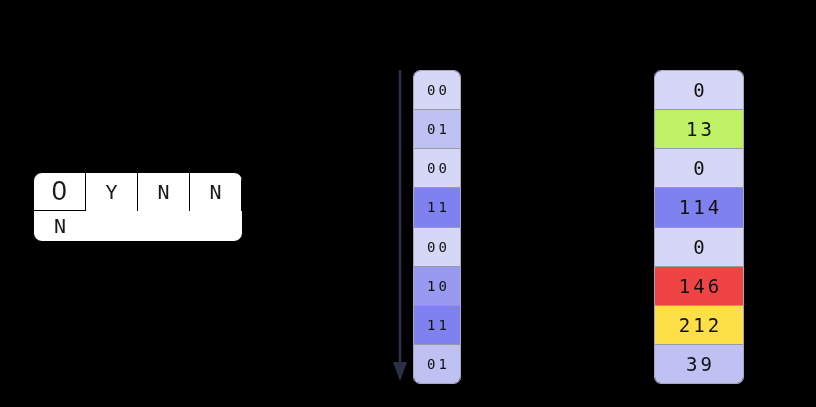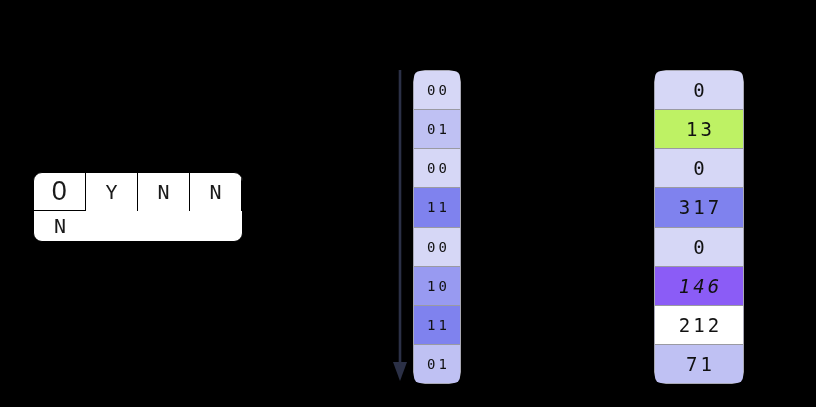--- a/index.html
+++ b/index.html
@@ -48,21 +48,21 @@
     position: absolute;
     left: 390px; top: 69px;
     width: 20px; height: 315px;
   }
 
   
   .cell-column {
     position: absolute;
     top: 70px;
     border: 1px solid #a8a8b4;
-    border-radius: 12px;
+    border-radius: 7px;
     box-sizing: border-box;
     overflow: visible;
     background: transparent;
   }
   .cell-column .rows {
     width: 100%; height: 100%;
     border-radius: 6px;
     overflow: hidden;
     display: flex; flex-direction: column;
   }
@@ -154,35 +154,35 @@
       </div>
       <div class="mem-row" style="background: #bef264;">
         <span class="value-text">13</span>
 
       </div>
       <div class="mem-row" style="background: rgb(214, 215, 246);">
         <span class="value-text">0</span>
 
       </div>
       <div class="mem-row" style="background: rgb(127, 130, 238);">
-        <span class="value-text">317</span>
+        <span class="value-text">114</span>
 
       </div>
       <div class="mem-row" style="background: rgb(214, 215, 246);">
         <span class="value-text">0</span>
 
       </div>
-      <div class="mem-row" style="background: #8b5cf6; font-style: italic;">
+      <div class="mem-row" style="background: #ef4444;">
         <span class="value-text">146</span>
 
       </div>
-      <div class="mem-row" style="background: #ffffff;">
+      <div class="mem-row" style="background: #fde047;">
         <span class="value-text">212</span>
 
       </div>
       <div class="mem-row" style="background: rgb(191, 193, 243);">
-        <span class="value-text">71</span>
+        <span class="value-text">39</span>
 
       </div>
     </div>
   </div>
 
 </div>
 
 </body></html>

